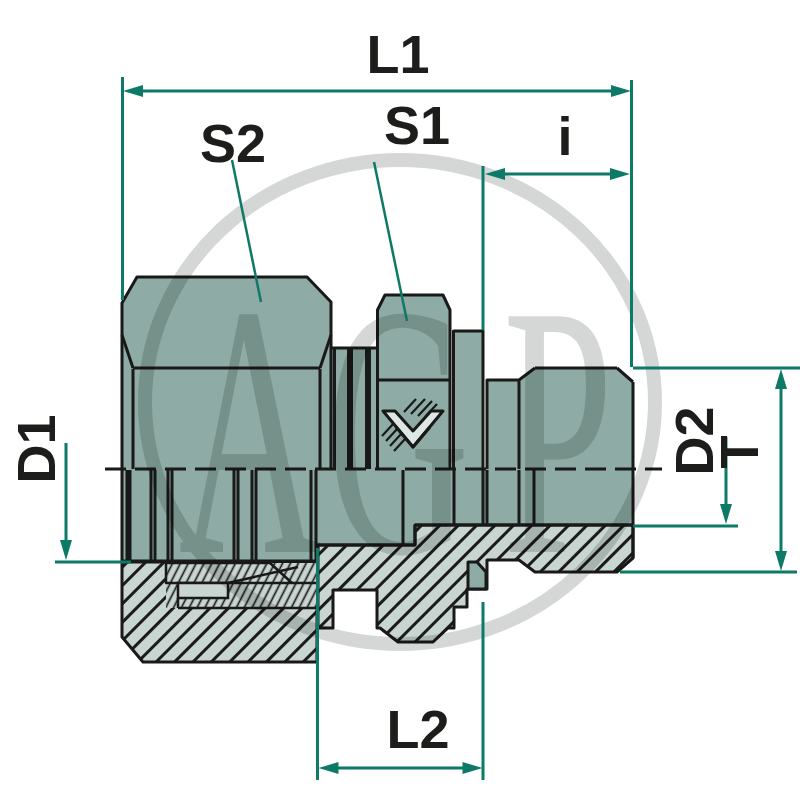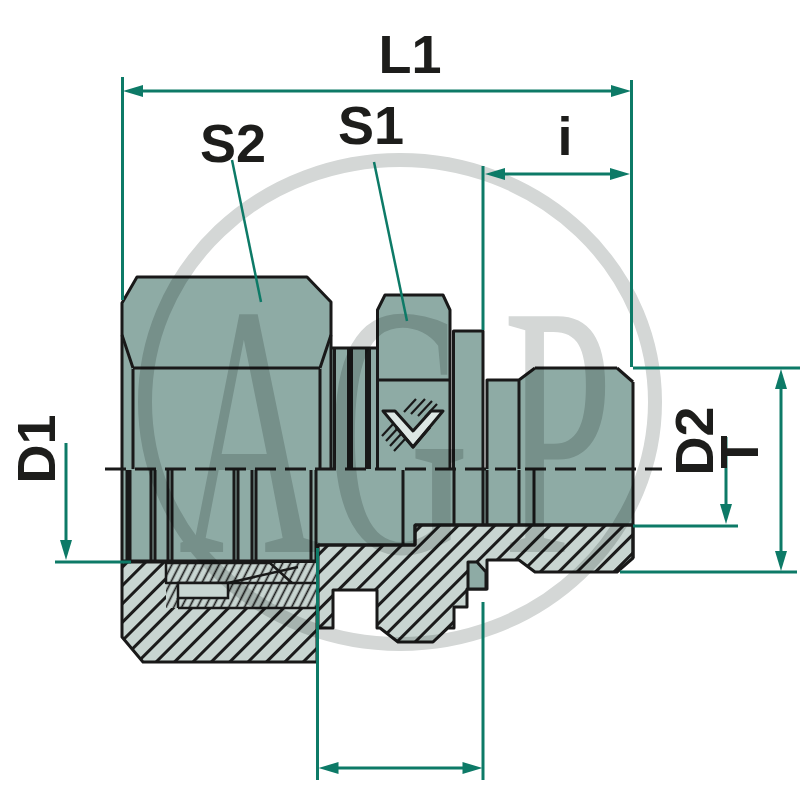--- a/index.html
+++ b/index.html
@@ -122,20 +122,21 @@
       <line x1="317.5" y1="548" x2="317.5" y2="780"></line>
       <line x1="483" y1="602" x2="483" y2="780"></line>
     </g>
     <g stroke-width="2.5">
       <line x1="232" y1="160" x2="261" y2="302"></line>
       <line x1="374" y1="162" x2="407" y2="321"></line>
     </g>
   </g>
 </svg>
 
-<div class="dim-label" style="left:360px;top:27px;width:100px;">L1</div>
+<div class="dim-label" style="left:348px;top:27px;width:100px;">L1</div>
 <div class="dim-label" style="left:183px;top:116px;width:100px;">S2</div>
-<div class="dim-label" style="left:321px;top:98px;width:100px;">S1</div>
+<div class="dim-label" style="left:350px;top:98px;width:100px;text-align:right;">S1</div>
 <div class="dim-label" style="left:535px;top:109px;width:60px;">i</div>
 <div class="dim-label rot" style="left:-14px;top:422px;width:100px;">D1</div>
 <div class="dim-label rot" style="left:644px;top:414px;width:100px;">D2</div>
 <div class="dim-label rot" style="left:689px;top:425px;width:100px;">T</div>
+<div class="dim-label" style="left:368px;top:702px;width:100px;">L2</div>
 </div>
 
 </body></html>

